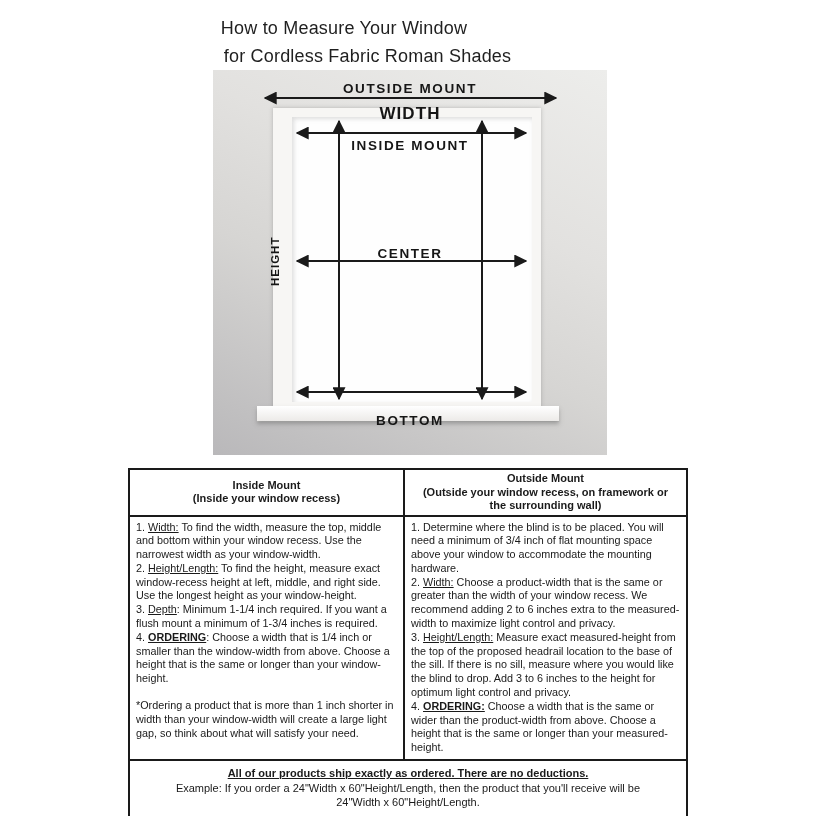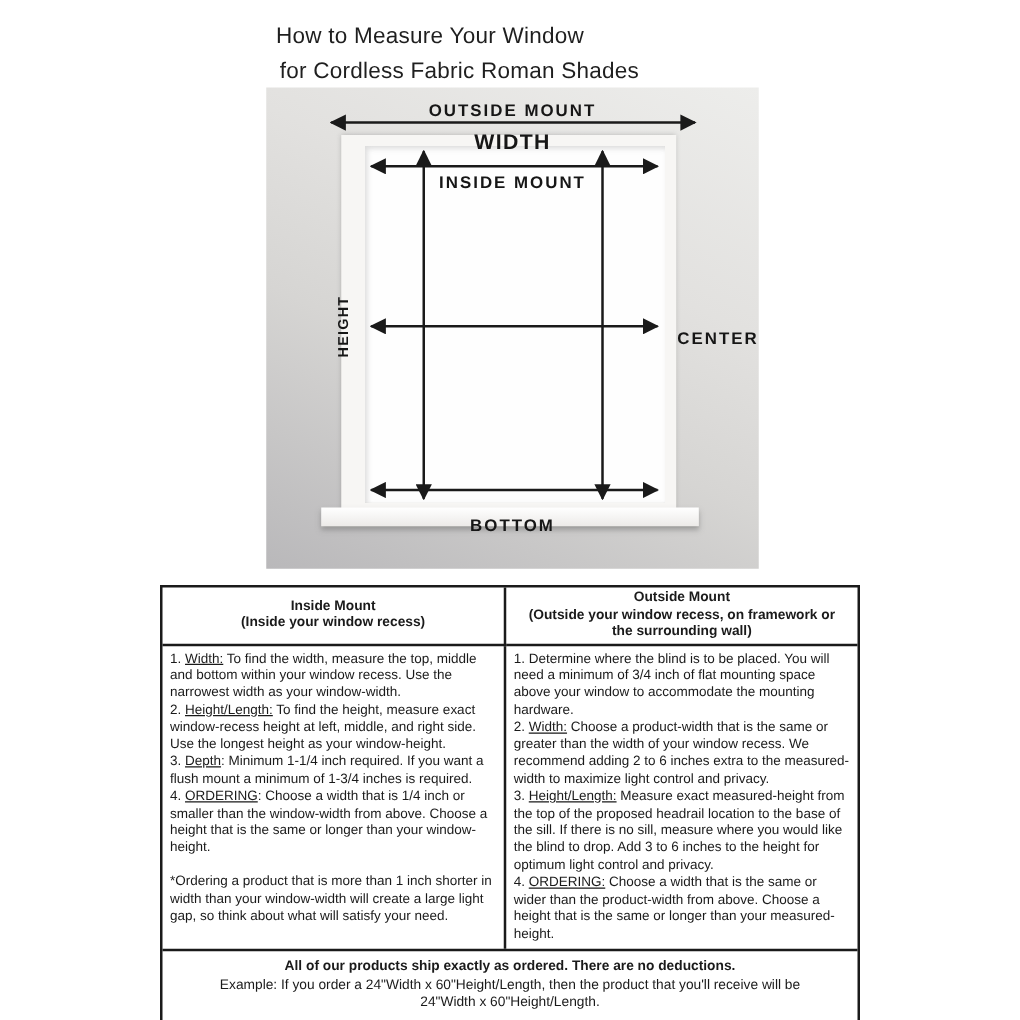--- a/index.html
+++ b/index.html
@@ -20,40 +20,40 @@
             box-shadow:inset 2px 2px 4px rgba(160,160,160,.35); }
   .sill { position:absolute; left:44px; top:336px; width:302px; height:15px;
           background:linear-gradient(#ffffff, #eceae8); box-shadow:0 3px 4px rgba(110,110,110,.5), 0 1px 0 #c8c7c5; }
   .arrows { position:absolute; left:0; top:0; width:394px; height:385px; }
 
   .dlabel { position:absolute; left:0; width:100%; text-align:center; font-weight:bold; color:#161616; }
   .dlabel.big { font-size:13.5px; letter-spacing:1.6px; }
   .dlabel.outside { top:11px; }
   .dlabel.width   { top:34px; font-size:17px; letter-spacing:1.1px; }
   .dlabel.inside  { top:68px; }
-  .dlabel.center  { top:193px;text-align:right; }
+  .dlabel.center  { top:176px; }
   .dlabel.bottom  { top:307px;margin-top:36px; }
   .dlabel.height  { left:56px; top:160px; width:14px; height:62px; writing-mode:vertical-rl; transform:rotate(180deg);
                     font-size:11.5px; letter-spacing:1px; text-align:center; }
 
   
   .mtable { position:absolute; left:128px; top:468px; width:560px; border:2px solid #1a1a1a;
             display:grid; grid-template-columns:275px 1fr; font-size:10.8px; background:#fff; }
   .cell { padding:3px 6px; }
   .hcell { border-bottom:2px solid #1a1a1a; display:flex; flex-direction:column; justify-content:center;
            text-align:center; font-weight:bold; font-size:11px; line-height:13.5px; min-height:42px; padding:2px 14px; }
   .hcell.left, .bcell.left { border-right:2px solid #1a1a1a; }
   .bcell { min-height:221px; line-height:13.8px; padding:4px 6px 4px 6px; }
   .para { margin:0; }
   .para.blank { height:13px; }
-  .b { font-weight:normal;margin-top:10px; }
+  .b { font-weight:bold;margin-top:10px; }
   .u { text-decoration:underline; }
   .tfoot { grid-column:1 / -1; border-top:2px solid #1a1a1a; text-align:center; padding:5px 8px 6px 8px;
            font-size:11px; line-height:14.5px; }
-  .tfoot .bold-line { font-weight:bold; }
+  .tfoot .bold-line { font-weight:bold;text-decoration:underline; }
 </style>
 </head>
 <body>
 
 <div class="page">
 
   <div class="title-line l1">How to Measure Your Window</div>
   <div class="title-line l2">for Cordless Fabric Roman Shades</div>
 
   <div class="photo">

